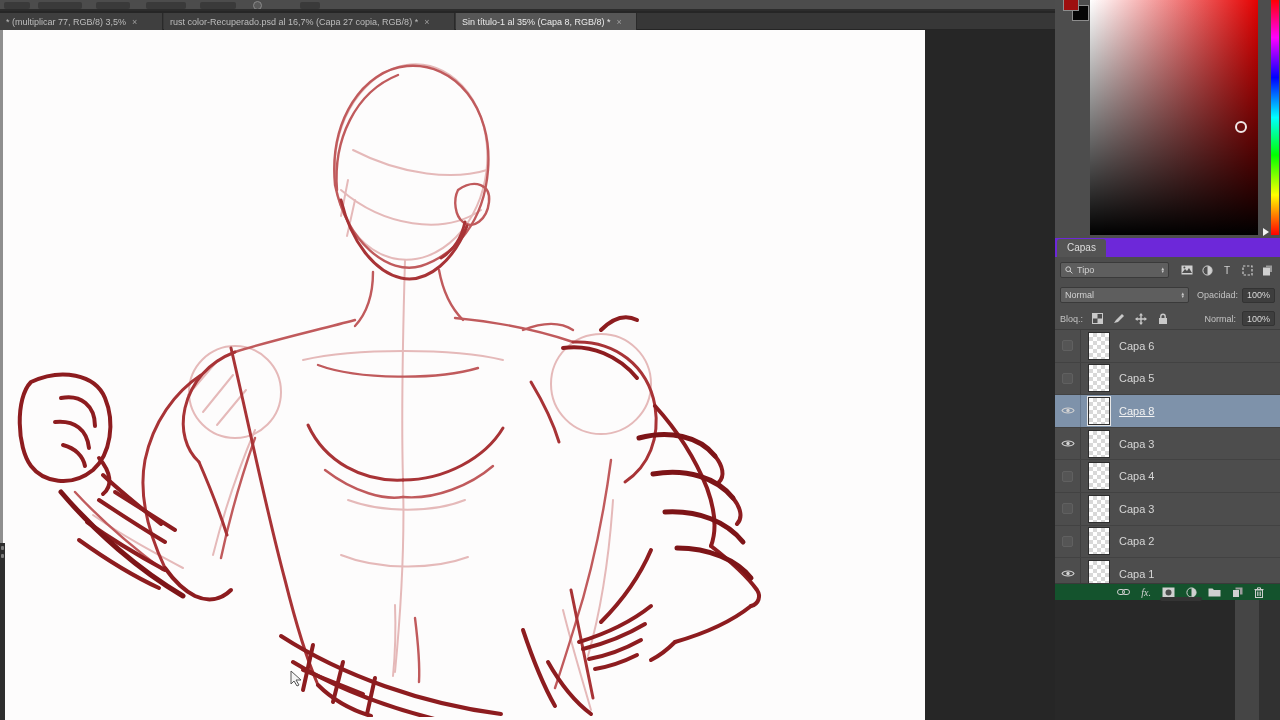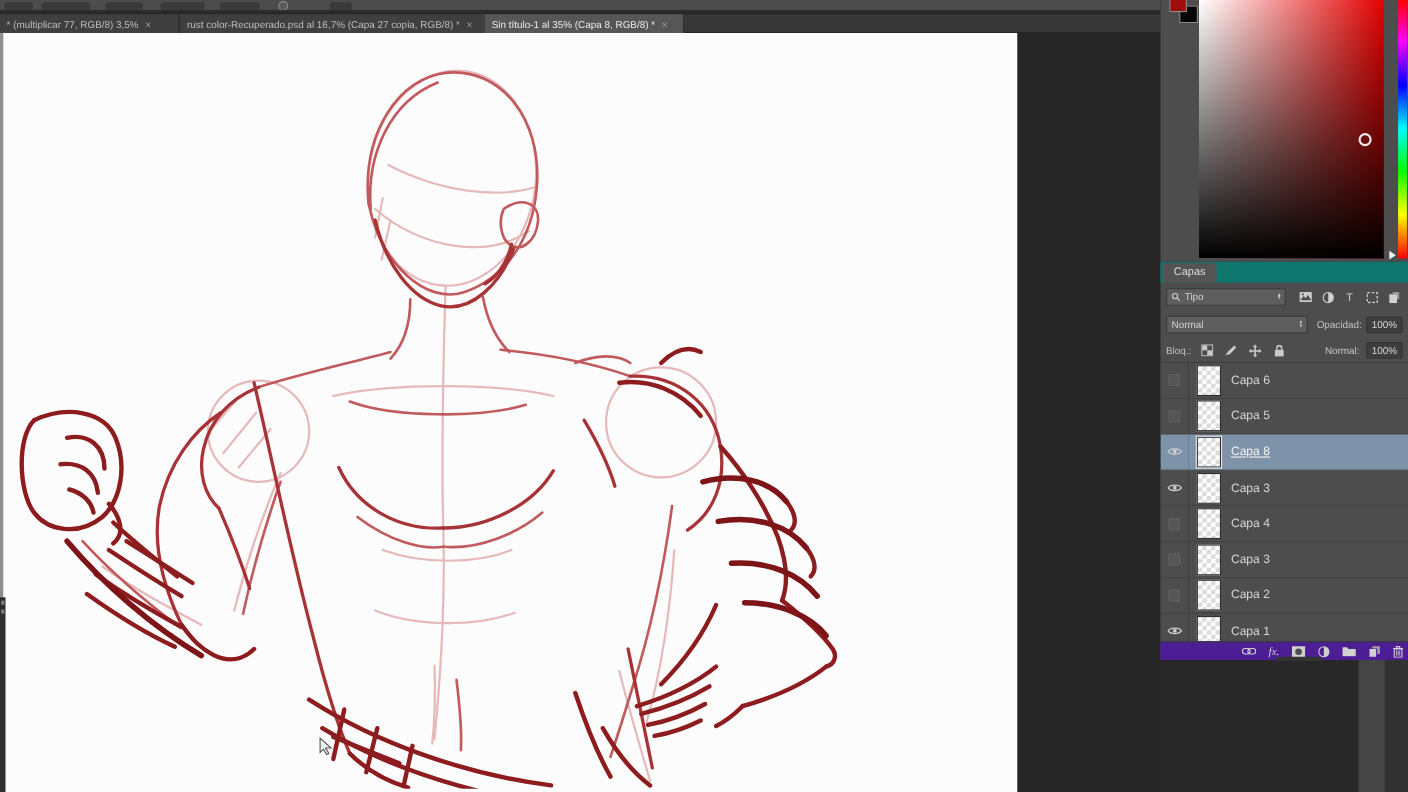--- a/index.html
+++ b/index.html
@@ -47,21 +47,21 @@
                background:linear-gradient(to bottom, rgba(0,0,0,0) 0%, #000 100%),
                           linear-gradient(to right, #ffffff 0%, #e40202 100%); }
   .sv-ring { position:absolute; left:145px; top:121px; width:12px; height:12px; border:2px solid rgba(255,255,255,.9); border-radius:50%; }
   .hue-strip { position:absolute; left:216px; top:0; width:8px; height:235px;
                background:linear-gradient(to bottom,#ff0000 0%,#ff00ff 16%,#0000ff 33%,#00ffff 50%,#00ff00 66%,#ffff00 83%,#ff0000 100%); }
   .hue-pointer { position:absolute; left:208px; top:228px; width:0; height:0;
                  border-top:4px solid transparent; border-bottom:4px solid transparent; border-left:6px solid #f2f2f2; }
 
   
   .layers-panel { position:absolute; left:0; top:238px; width:225px; height:362px; background:#4d4d4d; }
-  .lp-header { position:absolute; left:0; top:0; width:225px; height:19px; background:#0f766e; }
+  .lp-header { position:absolute; left:0; top:0; width:225px; height:19px; background:#6d28d9; }
   .lp-tab { position:absolute; left:2px; top:1px; height:18px; padding:0 10px; background:#545454; color:#dedede; font-size:10px;
             line-height:18px; border-radius:3px 3px 0 0; }
   .lp-row { position:absolute; left:0; width:225px; display:flex; align-items:center; }
   .filter-row { top:21px; height:22px; padding:0 5px; gap:4px; }
   .dropdown { height:16px; background:#5e5e5e; border:1px solid #3a3a3a; border-radius:2px; color:#d2d2d2; font-size:9px;
               display:flex; align-items:center; padding:0 4px; gap:4px; }
   .dd-arrows { margin-left:auto; display:flex; flex-direction:column; line-height:3.2px; font-size:5px; color:#c9c9c9; }
   .filter-dd { width:109px; }
   .blend-dd { width:132px; }
   .icon-btn { width:16px; height:14px; display:flex; align-items:center; justify-content:center; }
@@ -83,22 +83,22 @@
   .layer-row.selected .eye-cell { border-right-color:#6a7d94; }
   .thumb { width:22px; height:28px; margin-left:7px; flex:0 0 auto; background-color:#fff;
            background-image:linear-gradient(45deg,#d8d8d8 25%,transparent 25%,transparent 75%,#d8d8d8 75%),
                             linear-gradient(45deg,#d8d8d8 25%,transparent 25%,transparent 75%,#d8d8d8 75%);
            background-size:8px 8px; background-position:0 0,4px 4px; border:1px solid #2e2e2e; }
   .layer-row.selected .thumb { outline:1px solid #e8e8e8; }
   .layer-name { margin-left:9px; font-size:11px; color:#d6d6d6; }
   .layer-row.selected .layer-name { color:#f2f2f2;text-decoration:underline; }
 
   
-  .lp-footer { position:absolute; left:0; top:345px; width:225px; height:17px; background:#4c1d95; border-top:1px solid #3a3a3a;
-               display:flex; align-items:center; justify-content:flex-end; gap:11px; padding:0 4px; }
+  .lp-footer { position:absolute; left:0; top:345px; width:225px; height:17px; background:#14532d; border-top:1px solid #3a3a3a;
+               display:flex; align-items:center; justify-content:flex-end; gap:11px; padding:0 16px; }
   .f-icon { display:flex; align-items:center; }
   .fx-text { color:#d2d2d2; font-size:10px; font-style:italic; font-family:"Liberation Serif", serif; }
 
   .below-panel { position:absolute; left:0; top:600px; width:225px; height:120px; background:#282828; }
   .below-band { position:absolute; left:180px; top:0; width:24px; height:120px; background:#454545; }
   .below-edge { position:absolute; left:204px; top:0; width:21px; height:120px; background:#313131; }
   .scroll-nub { position:absolute; left:105px; top:-3px; width:42px; height:4px; background:#343434; border-radius:2px; }
 </style>
 </head>
 <body>
@@ -117,21 +117,21 @@
 
   <div class="tab-bar">
     <div class="doc-tab" style="left:0;width:163px;">
       <span class="tab-label">3,5% (multiplicar 77, RGB/8) *</span>
       <span class="tab-close">×</span>
     </div>
     <div class="doc-tab" style="left:164px;width:291px;">
       <span class="tab-label" style="direction:ltr;">rust color-Recuperado.psd al 16,7% (Capa 27 copia, RGB/8) *</span>
       <span class="tab-close">×</span>
     </div>
-    <div class="doc-tab active" style="left:441px;width:181px;">
+    <div class="doc-tab active" style="left:456px;width:181px;">
       <span class="tab-label" style="direction:ltr;">Sin título-1 al 35% (Capa 8, RGB/8) *</span>
       <span class="tab-close">×</span>
     </div>
   </div>
 
   <div class="canvas-area">
     <svg class="sketch" width="923" height="687" viewBox="0 0 923 687">
 
       <g class="lt">
         <ellipse cx="408" cy="132" rx="76" ry="98" transform="rotate(7 408 132)"></ellipse>

